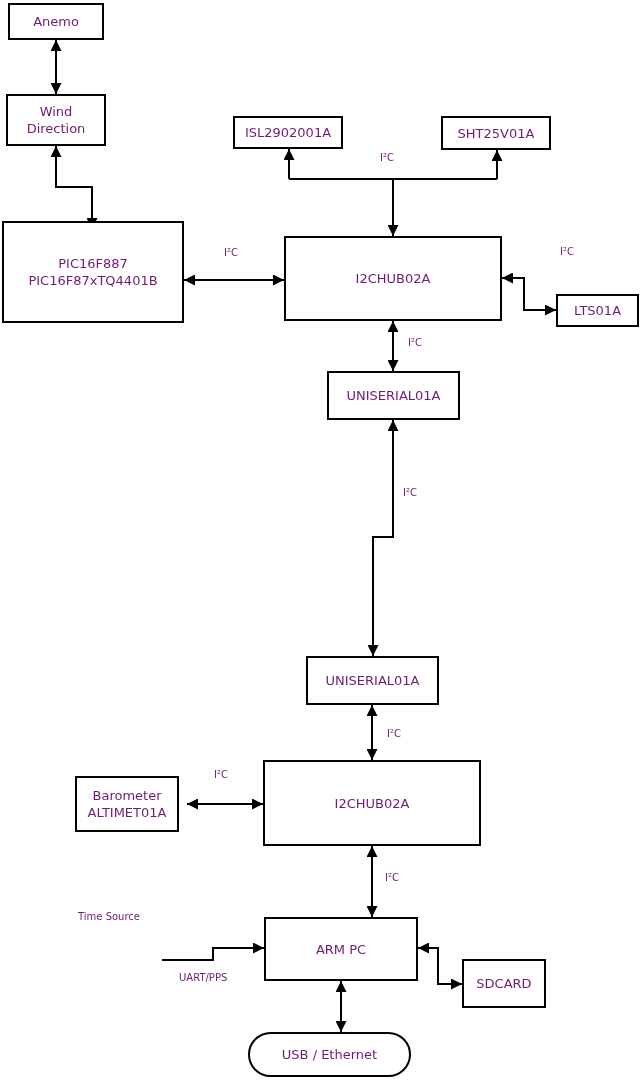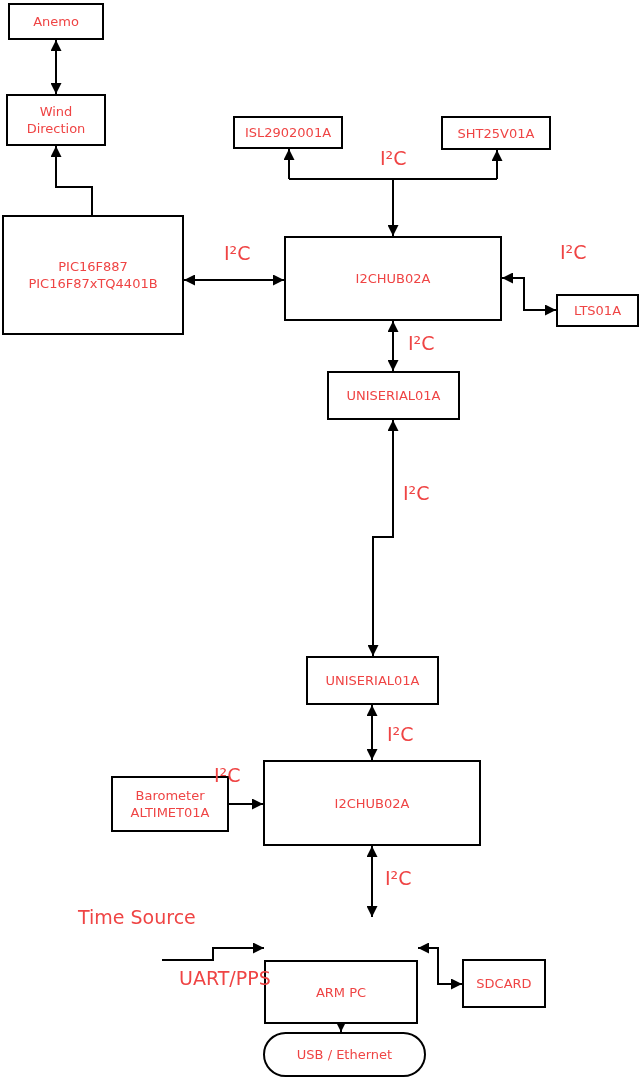--- a/index.html
+++ b/index.html
@@ -6,21 +6,21 @@
     margin: 0;
     padding: 0;
     background: #ffffff;
   }
   .canvas {
     position: relative;
     width: 640px;
     height: 1089px;
     background: #ffffff;
     font-family: "DejaVu Sans", "Liberation Sans", sans-serif;
-    color: #ef4444;
+    color: #701a75;
     overflow: hidden;
   }
   .edges {
     position: absolute;
     left: 0;
     top: 0;
     width: 640px;
     height: 1089px;
     pointer-events: none;
   }
@@ -32,40 +32,40 @@
     display: flex;
     align-items: center;
     justify-content: center;
     text-align: center;
     font-size: 13px;
     line-height: 17px;
     white-space: pre-line;
   }
   .lbl {
     position: absolute;
-    font-size: 19px;
+    font-size: 10px;
     line-height: 14px;
     white-space: nowrap;
   }
   
   .n-anemo { left: 8px;   top: 3px;    width: 96px;  height: 37px; }
   .n-wind  { left: 6px;   top: 94px;   width: 100px; height: 52px; }
-  .n-pic   { left: 2px;   top: 215px;  width: 182px; height: 120px; }
+  .n-pic   { left: 2px;   top: 221px;  width: 182px; height: 102px; }
   .n-isl   { left: 233px; top: 116px;  width: 110px; height: 33px; text-align: center; }
   .n-sht   { left: 441px; top: 116px;  width: 110px; height: 34px; }
   .n-hub1  { left: 284px; top: 236px;  width: 218px; height: 85px; }
   .n-lts   { left: 556px; top: 294px;  width: 83px;  height: 33px; }
   .n-uni1  { left: 327px; top: 371px;  width: 133px; height: 49px; }
   .n-uni2  { left: 306px; top: 656px;  width: 133px; height: 49px; }
   .n-hub2  { left: 263px; top: 760px;  width: 218px; height: 86px; }
-  .n-baro  { left: 75px;  top: 776px;  width: 118px; height: 56px; margin-left: 36px; }
+  .n-baro  { left: 75px;  top: 776px;  width: 104px; height: 56px; }
   .n-gps   { left: 67px;  top: 937px;  width: 95px;  height: 45px; }
-  .n-arm   { left: 264px; top: 917px;  width: 154px; height: 64px; margin-top: 43px; }
+  .n-arm   { left: 264px; top: 917px;  width: 154px; height: 64px; }
   .n-sd    { left: 462px; top: 959px;  width: 84px;  height: 49px; }
-  .n-usb   { left: 263px; top: 1032px; width: 163px; height: 45px; border-radius: 27px; }
+  .n-usb   { left: 248px; top: 1032px; width: 163px; height: 45px; border-radius: 27px; }
   
   .l-pic-hub   { left: 224px; top: 246px; }
   .l-top-t     { left: 380px; top: 151px; }
   .l-lts       { left: 560px; top: 245px; }
   .l-hub-uni   { left: 408px; top: 336px; }
   .l-long      { left: 403px; top: 486px; }
   .l-uni-hub2  { left: 387px; top: 727px; }
   .l-baro      { left: 214px; top: 768px; }
   .l-hub2-arm  { left: 385px; top: 871px; }
   .l-time      { left: 78px;  top: 910px; }

